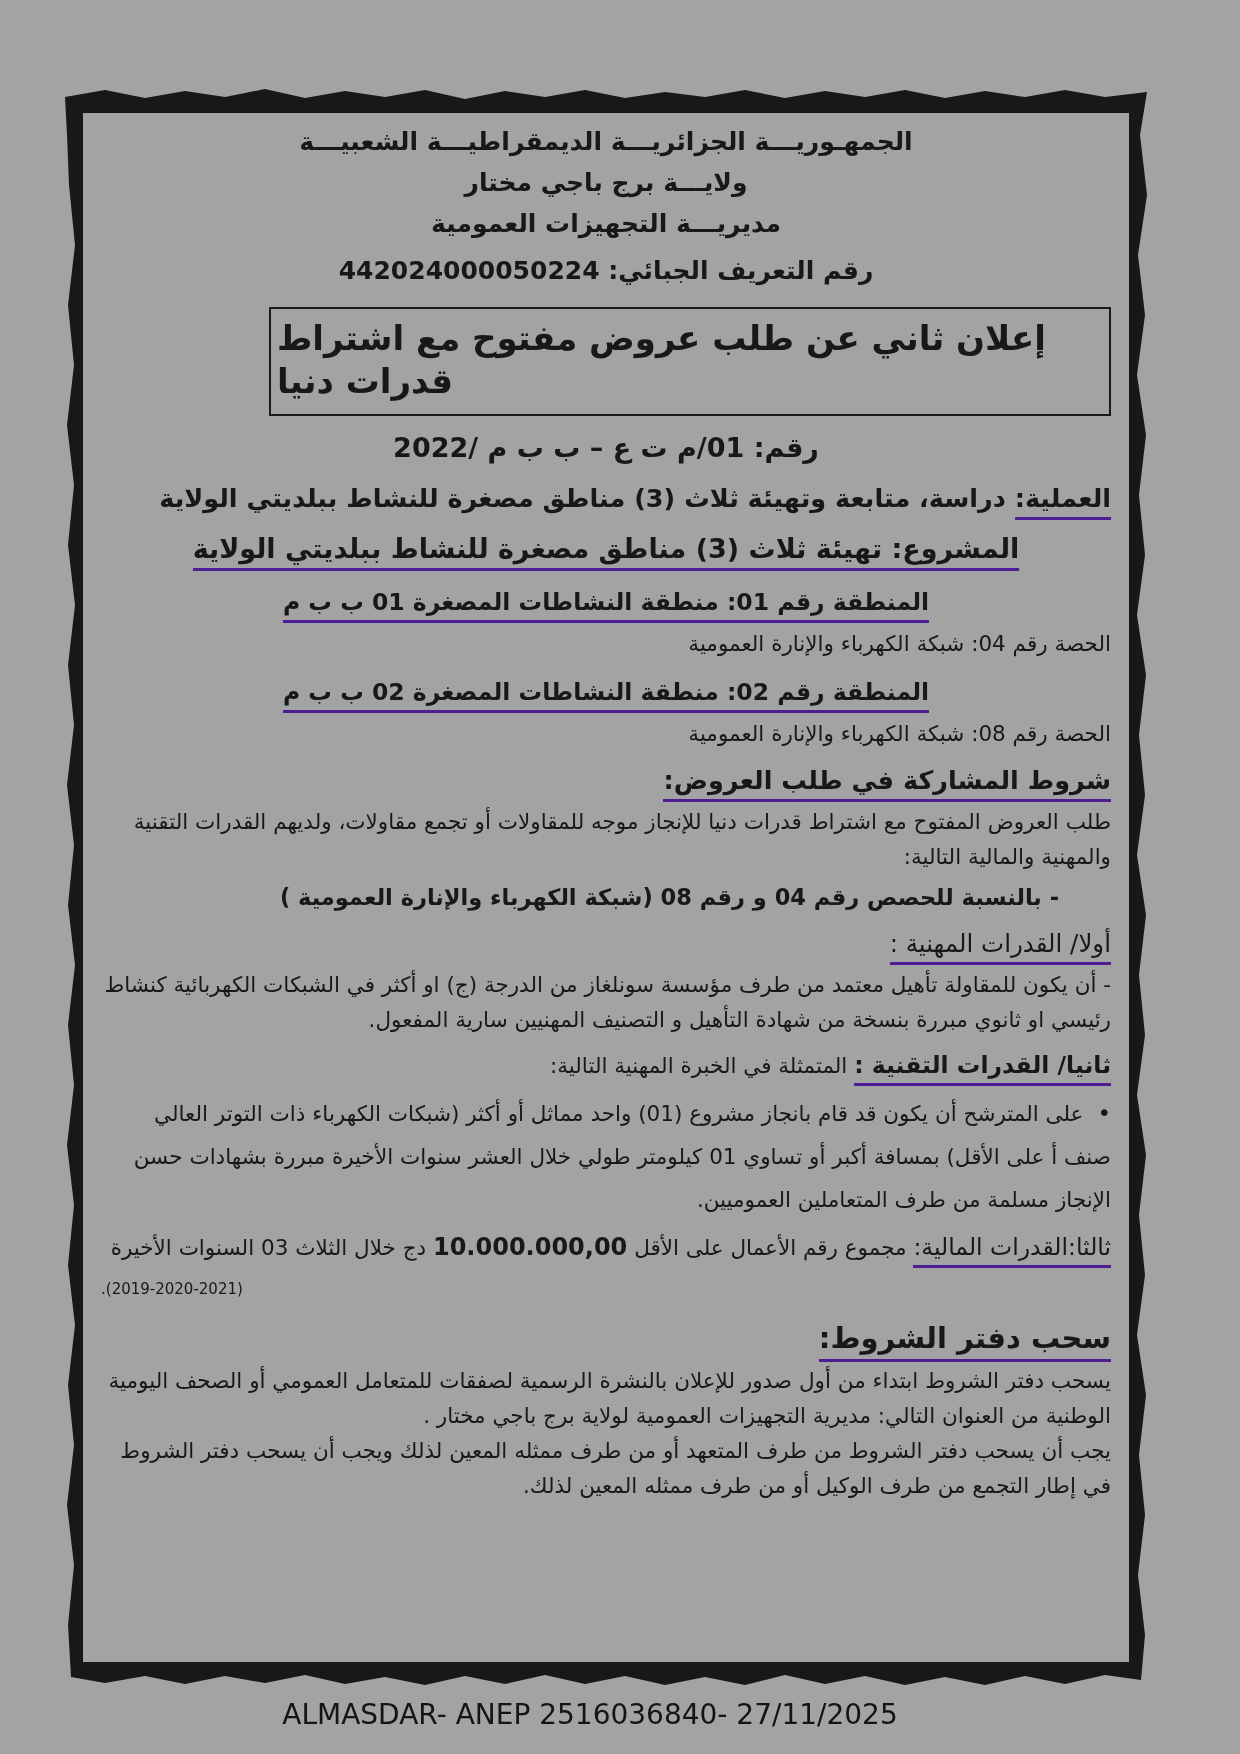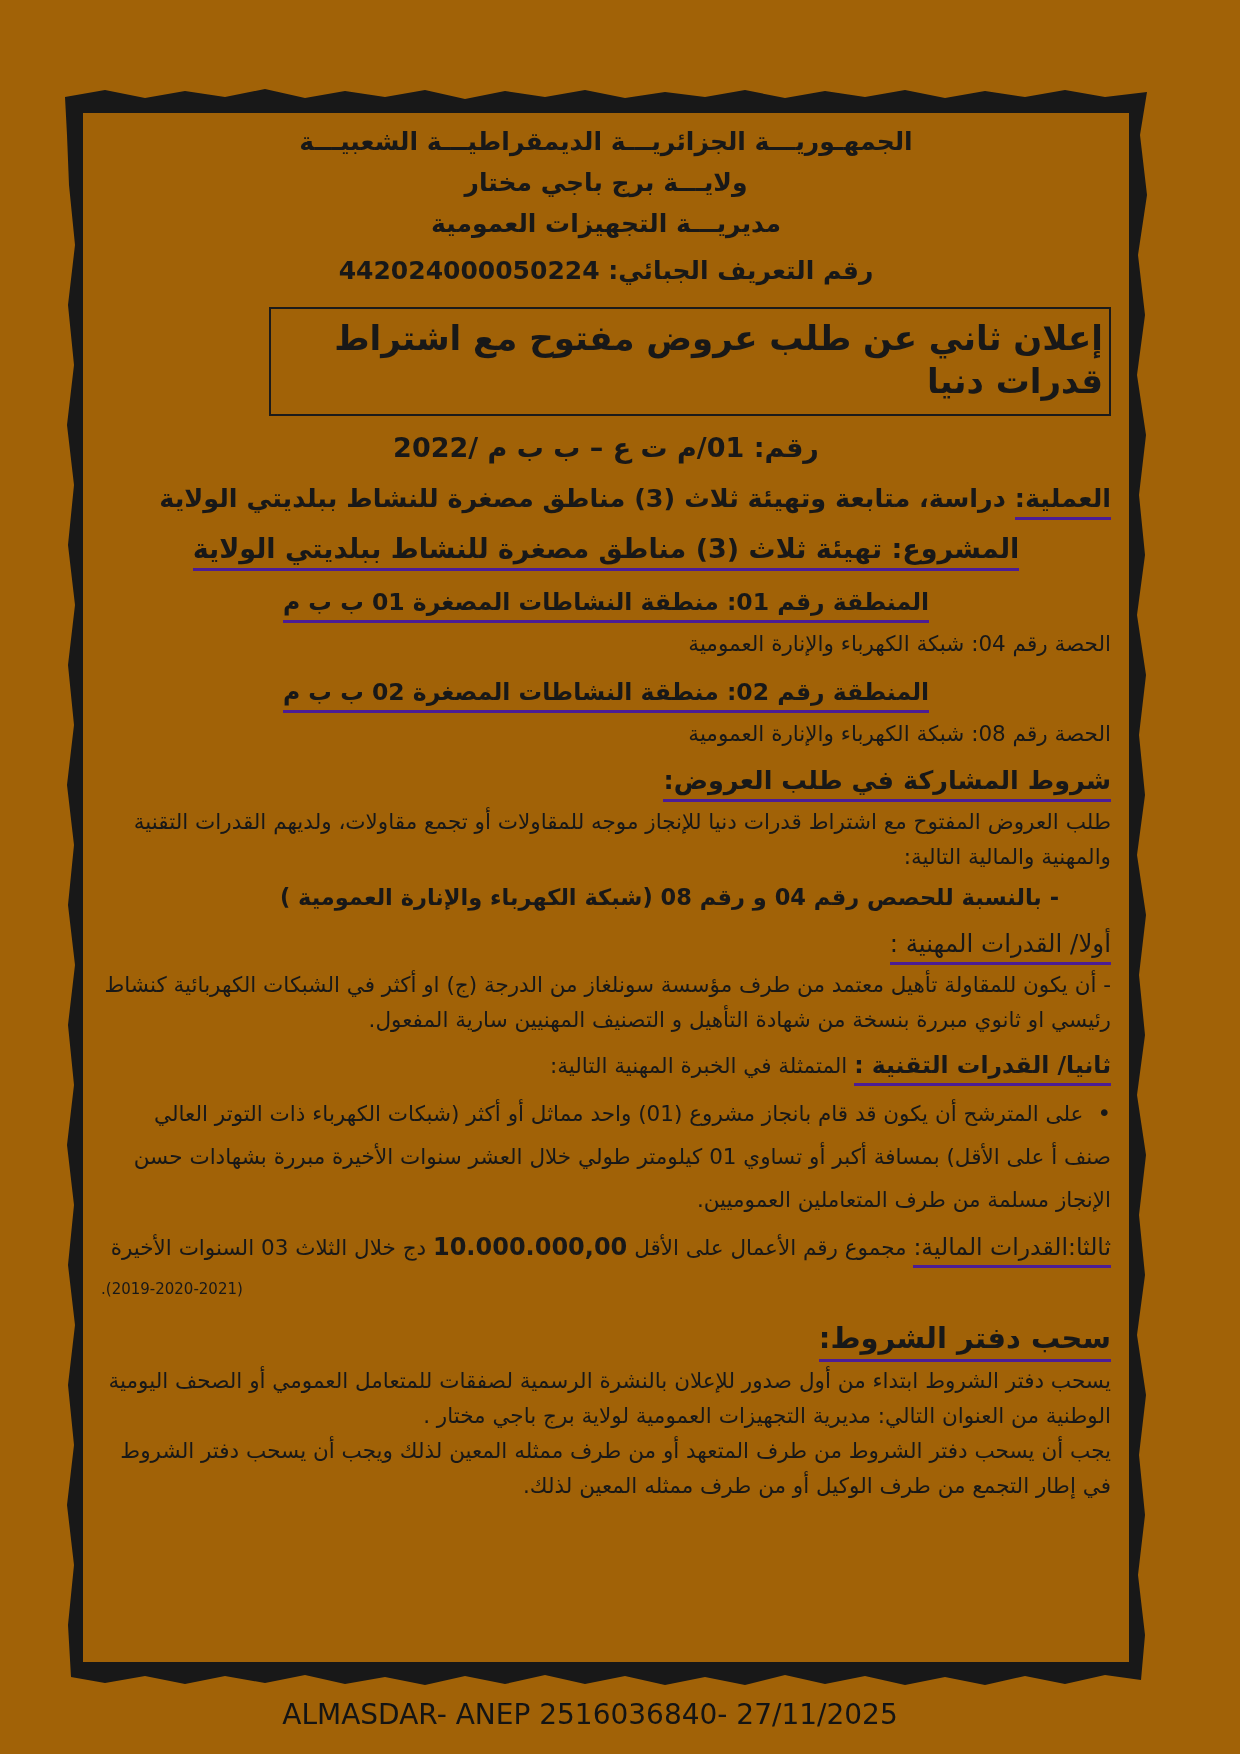--- a/index.html
+++ b/index.html
@@ -1,25 +1,25 @@
 <!DOCTYPE html>
 <html lang="ar"><head>
 <meta charset="utf-8">
 <style>
   html,body{margin:0;padding:0;background:#fff;}
-  .page{position:relative;width:1240px;height:1754px;background:#a16207;overflow:hidden;
+  .page{position:relative;width:1240px;height:1754px;background:#a3a3a3;overflow:hidden;
         font-family:"DejaVu Sans",sans-serif;color:#181818;}
   .frame{position:absolute;left:65px;top:85px;width:1082px;height:1603px;}
   .border-svg{position:absolute;left:0;top:0;width:100%;height:100%;}
   .content{position:absolute;left:18px;top:28px;width:1046px;height:1549px;
            box-sizing:border-box;padding:8px 18px 0 18px;direction:rtl;text-align:right;overflow:hidden;}
   .hdr{font-size:25px;font-weight:bold;text-align:center;line-height:41px;}
   .tax{margin-top:6px;}
   .title-box{margin:16px 0 0 168px;border:2px solid #1b1b1b;padding:8px 6px 12px 6px;
-             text-align:right;font-weight:bold;font-size:34px;line-height:1.25;}
+             text-align:left;font-weight:bold;font-size:34px;line-height:1.25;}
   .ref{margin-top:12px;text-align:center;font-weight:bold;font-size:27px;line-height:40px;}
   .op{margin-top:10px;font-weight:bold;font-size:25.5px;line-height:40px;text-align:right;}
   .body{font-size:21.5px;line-height:35px;margin:0;text-align:right;}
   .intro{margin-top:40px;}
   .proj{margin-top:8px;text-align:center;font-weight:bold;font-size:27px;line-height:46px;}
   .zone{margin-top:10px;text-align:center;font-weight:bold;font-size:23.5px;line-height:40px;}
   .lot{margin-top:4px;font-size:21.5px;line-height:36px;}
   .sec{margin-top:8px;line-height:40px;}
   .sec-cond{font-size:25.5px;font-weight:bold;}
   .dash{margin:4px 52px 0 0;font-weight:bold;font-size:22.5px;line-height:38px;}

